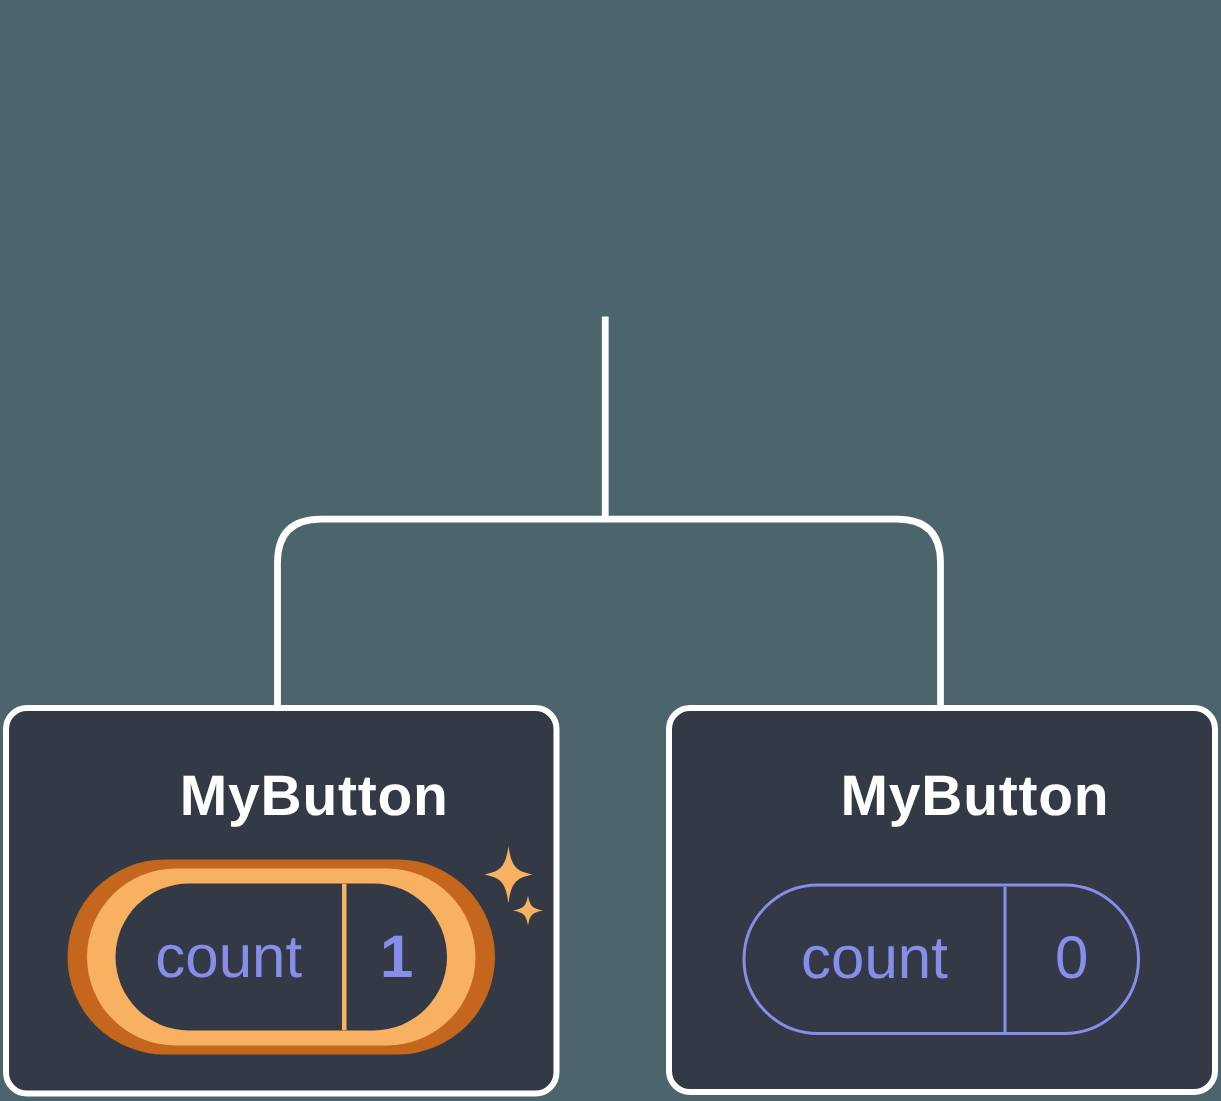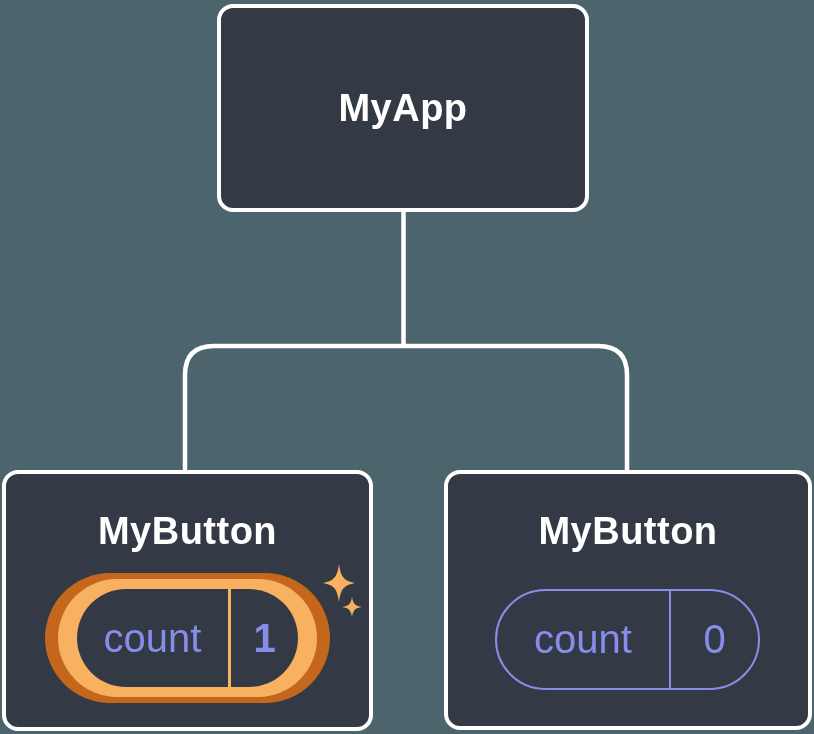--- a/index.html
+++ b/index.html
@@ -39,21 +39,21 @@
     letter-spacing: 0.5px;
   }
   #root-node {
     left: 217px; top: 4px;
     width: 372px; height: 208px;
     display: flex; align-items: center; justify-content: center;
   }
   #root-node .node-label { position: static; }
   #child-left  { left: 2px;   top: 470px; width: 371px; height: 261px; }
   #child-right { left: 444px; top: 470px; width: 368px; height: 260px; }
-  .child-label { top: 36px; }
+  .child-label { top: 36px; margin-left: 22px; }
 
   
   .pill-outer {
     position: absolute;
     left: 39px; top: 99px;
     width: 285px; height: 130px;
     background: var(--highlight-outer, #c4661c);
     border-radius: 999px;
     padding: 6px 13px;
     box-sizing: border-box;
@@ -118,23 +118,20 @@
 </head>
 <body>
 
 <div class="stage">
 
   <svg class="connectors" viewBox="0 0 814 734" xmlns="http://www.w3.org/2000/svg" aria-hidden="true">
     <path d="M403.5,211 L403.5,348"></path>
     <path d="M185,470 L185,375 Q185,346 214,346 L598,346 Q627,346 627,375 L627,470"></path>
   </svg>
 
-  <div class="node" id="root-node">
-    <div class="node-label">MyApp</div>
-  </div>
 
   <div class="node" id="child-left">
     <div class="node-label child-label">MyButton</div>
     <div class="pill-outer">
       <div class="pill-mid">
         <div class="pill-core">
           <div class="cell cell-name">count</div>
           <div class="cell cell-value">1</div>
         </div>
       </div>

